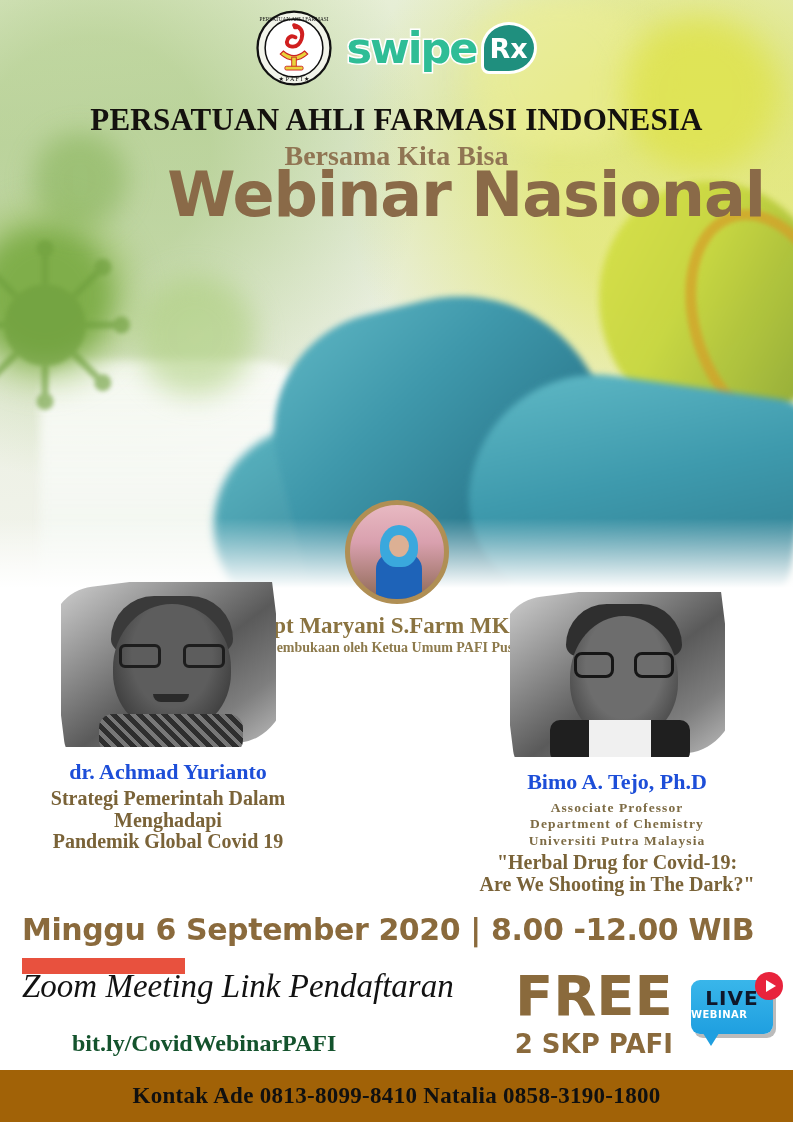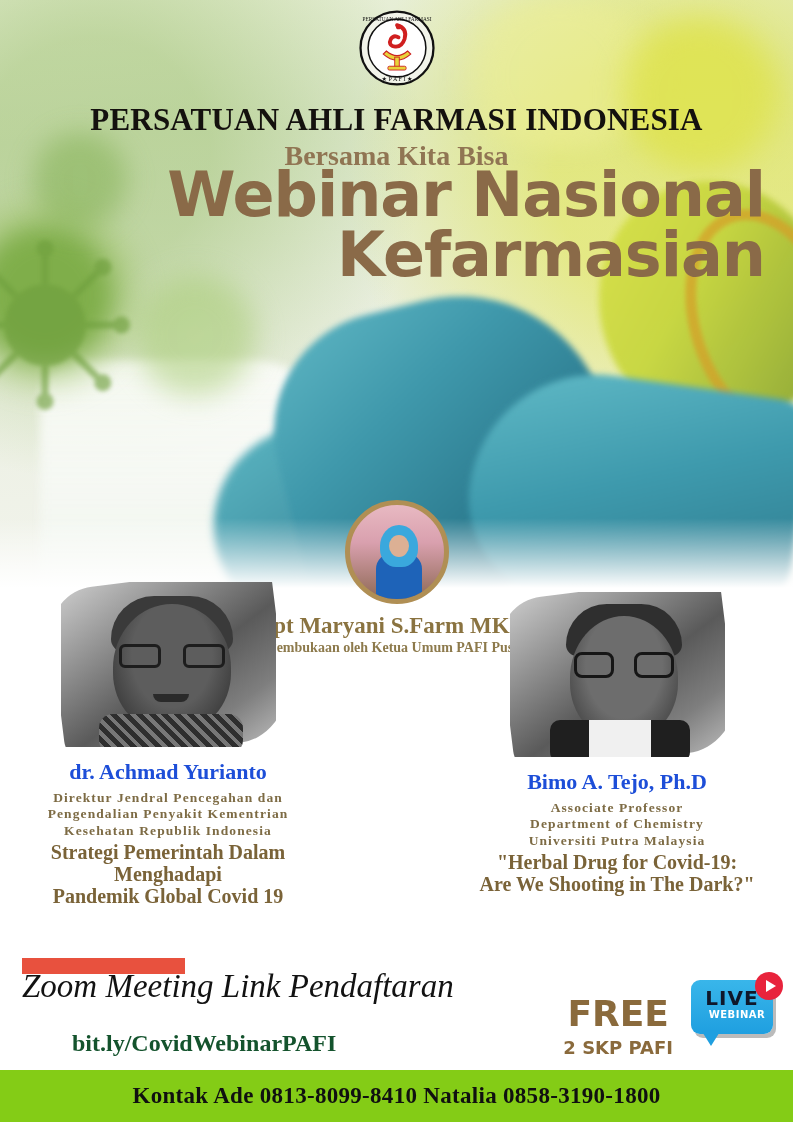--- a/index.html
+++ b/index.html
@@ -178,54 +178,54 @@
   
   .zoom-line{
     position:absolute;left:22px;top:968px;
     font-family:"Liberation Serif", serif;font-size:33px;color:#121212;white-space:nowrap;font-style:italic;
   }
   .bitly{
     position:absolute;left:38px;top:1030px;
     font-family:"Liberation Serif", serif;font-weight:bold;font-size:24px;color:#14532d;white-space:nowrap;margin-left:34px;
   }
   .free-block{position:absolute;right:120px;top:968px;text-align:center;}
-  .free-word{font-family:"DejaVu Sans",sans-serif;font-weight:bold;font-size:36px;color:#8a6a3c;line-height:1;margin-top:28px;}
-  .skp-word{font-family:"DejaVu Sans",sans-serif;font-weight:bold;font-size:18px;color:#8a6a3c;margin-top:5px;}
+  .free-word{font-family:"DejaVu Sans",sans-serif;font-weight:bold;font-size:56px;color:#8a6a3c;line-height:1;}
+  .skp-word{font-family:"DejaVu Sans",sans-serif;font-weight:bold;font-size:26px;color:#8a6a3c;margin-top:5px;}
 
   
   .live-badge{position:absolute;right:8px;top:972px;width:100px;height:78px;}
   .lb-box{
     position:absolute;left:6px;top:8px;width:82px;height:54px;
     background:linear-gradient(180deg,#39b6ea 0%,#1f9fe0 100%);
     border-radius:9px;box-shadow:3px 4px 0 rgba(60,60,60,.35);
   }
   .lb-tail{
     position:absolute;left:16px;top:58px;width:0;height:0;
     border-left:10px solid transparent;border-right:10px solid transparent;border-top:16px solid #1f9fe0;
   }
   .lb-live{
     position:absolute;left:6px;top:16px;width:82px;text-align:center;
     font-family:"DejaVu Sans",sans-serif;font-weight:bold;font-size:20px;color:#0f172a;letter-spacing:1px;line-height:1;
   }
   .lb-web{
-    position:absolute;left:6px;top:37px;width:76px;text-align:center;
-    font-family:"DejaVu Sans",sans-serif;font-weight:bold;font-size:10px;color:#fff;letter-spacing:.5px;padding-left:8px;
+    position:absolute;left:6px;top:37px;width:76px;
+    font-family:"DejaVu Sans",sans-serif;font-weight:bold;font-size:10px;color:#fff;letter-spacing:.5px;
   }
   .lb-play{
     position:absolute;right:2px;top:0;width:28px;height:28px;border-radius:50%;
     background:#e8233c;display:flex;align-items:center;justify-content:center;
   }
   .lb-play i{
     display:block;width:0;height:0;margin-left:3px;
     border-top:6px solid transparent;border-bottom:6px solid transparent;border-left:10px solid #fff;
   }
 
   
   .footer{
-    position:absolute;left:0;bottom:0;width:793px;height:52px;background:#84cc16;
+    position:absolute;left:0;bottom:0;width:793px;height:52px;background:#a16207;
     display:flex;align-items:center;justify-content:center;
   }
   .footer-text{
     font-family:"Liberation Serif", serif;font-weight:bold;font-size:23px;color:#101010;letter-spacing:.3px;
   }
 </style>
 </head>
 <body>
 
 <div class="poster">
@@ -273,27 +273,30 @@
       <circle cx="50" cy="50" r="48" fill="#f2f4ea" stroke="#111" stroke-width="3"></circle>
       <circle cx="50" cy="50" r="38" fill="#ffffff" stroke="#111" stroke-width="2"></circle>
       <path d="M32 58 Q50 74 68 58 L64 54 Q50 66 36 54 Z" fill="#e8d33a" stroke="#c22" stroke-width="1.5"></path>
       <rect x="47" y="62" width="6" height="14" fill="#e8d33a" stroke="#c22" stroke-width="1.2"></rect>
       <rect x="38" y="74" width="24" height="5" rx="2" fill="#e8d33a" stroke="#c22" stroke-width="1.2"></rect>
       <path d="M50 20 Q64 24 60 38 Q56 50 46 48 Q38 46 42 38 Q46 32 52 36" fill="none" stroke="#d01f1f" stroke-width="5" stroke-linecap="round"></path>
       <circle cx="52" cy="22" r="3.4" fill="#d01f1f"></circle>
       <text x="50" y="93" font-size="8" text-anchor="middle" font-family="Liberation Serif, serif" fill="#111">★ P A F I ★</text>
       <text x="50" y="14" font-size="7" text-anchor="middle" font-family="Liberation Serif, serif" fill="#111">PERSATUAN AHLI FARMASI</text>
     </svg>
+    <div class="swipe-logo">
+      <span class="swipe-word">swipe</span>
+      <span class="rx-bubble">Rx</span>
+    </div>
   </div>
 
   <div class="org-title">PERSATUAN AHLI FARMASI INDONESIA</div>
   <div class="tagline">Bersama Kita Bisa</div>
   <div class="main-title">
     <span>Webinar Nasional</span>
-    <span class="l2">Kefarmasian</span>
   </div>
 
   <div class="center-speaker">
     <div class="avatar-circle">
       <div class="av-body"></div>
       <div class="av-hijab"></div>
       <div class="av-face"></div>
     </div>
     <div class="center-name">apt Maryani S.Farm MKM</div>
     <div class="center-role">Pembukaan oleh Ketua Umum PAFI Pusat</div>
@@ -302,43 +305,41 @@
   <div class="speaker-left">
     <div class="photo-mask">
       <div class="brush"></div>
       <div class="hair-l"></div>
       <div class="face-l"></div>
       <div class="glasses-l"></div>
       <div class="mouth-l"></div>
       <div class="batik"></div>
     </div>
     <div class="sp-name">dr. Achmad Yurianto</div>
-    <div class="sp-aff" style="white-space:pre-line">Direktur Jendral Pencegahan dan
-Pengendalian Penyakit Kementrian
-Kesehatan Republik Indonesia</div>
     <div class="sp-topic" style="white-space:pre-line">Strategi Pemerintah Dalam Menghadapi
 Pandemik Global Covid  19</div>
   </div>
 
   <div class="speaker-right">
     <div class="photo-mask">
       <div class="brush"></div>
       <div class="hair-r"></div>
       <div class="face-r"></div>
       <div class="glasses-r"></div>
       <div class="suit-r"></div>
     </div>
     <div class="sp-name">Bimo A. Tejo, Ph.D</div>
     <div class="sp-aff" style="white-space:pre-line">Associate Professor
 Department of Chemistry
 Universiti Putra Malaysia</div>
     <div class="sp-topic" style="white-space:pre-line">"Herbal Drug for Covid-19:
 Are We Shooting in The Dark?"</div>
   </div>
 
+  <div class="date-line">Minggu  6 September  2020 | 8.00 -12.00 WIB</div>
   <div class="red-bar"></div>
 
   <div class="zoom-line">Zoom Meeting  Link  Pendaftaran</div>
   <div class="bitly">bit.ly/CovidWebinarPAFI</div>
 
   <div class="free-block">
     <div class="free-word">FREE</div>
     <div class="skp-word">2 SKP PAFI</div>
   </div>
 

